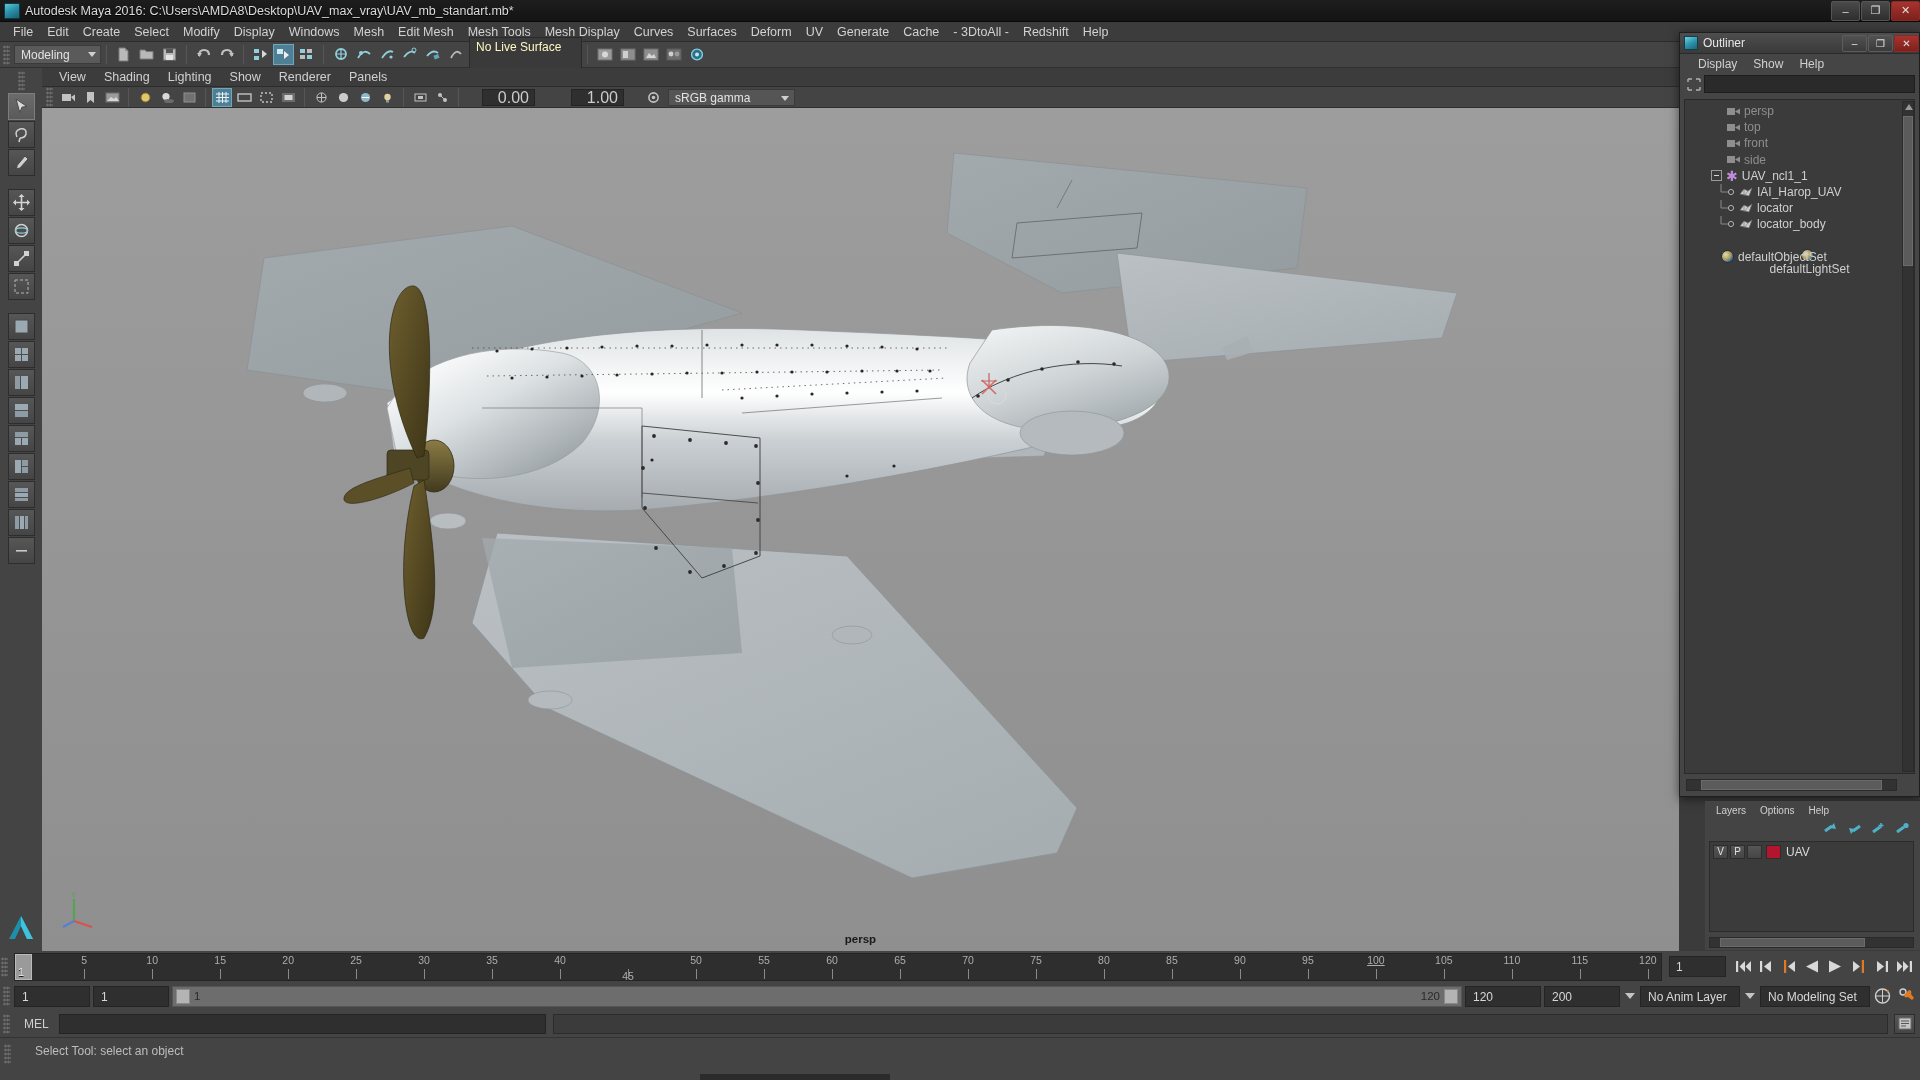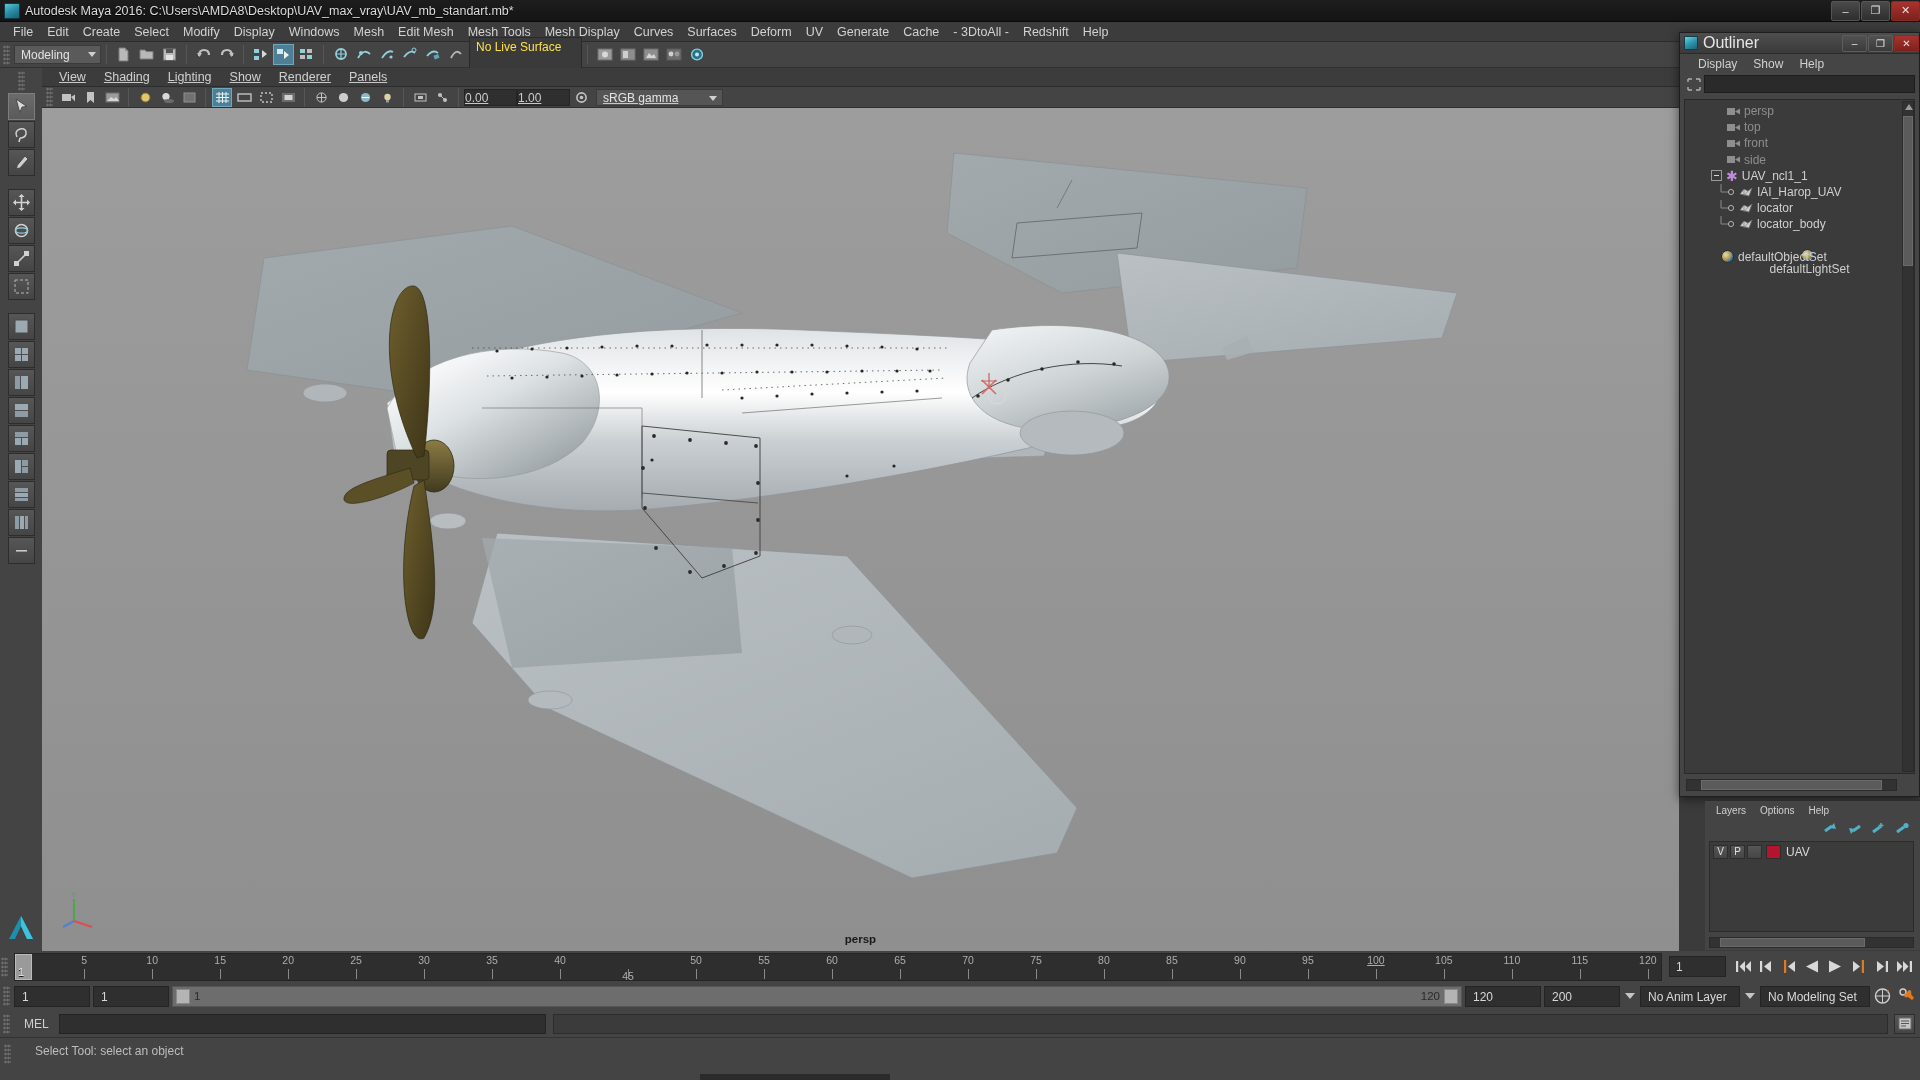--- a/index.html
+++ b/index.html
@@ -74,49 +74,48 @@
   }
   .tbtn {
     width: 21px; height: 21px; margin: 0 1px; flex: none;
     display: flex; align-items: center; justify-content: center;
     border: 1px solid transparent;
   }
   .tbtn.on { background: #4f7f94; border-color: #6fa8bd; }
   .tbtn svg { display: block; }
   #live-surface {
     width: 113px; height: 35px; background: #3a3a3a; border: 1px solid #2a2a2a;
-    color: #fde047; font-size: 12px; line-height: 18px; padding-left: 6px;
+    color: #fef9c3; font-size: 12px; line-height: 18px; padding-left: 6px;
     flex: none; margin-left: 2px;
   }
 
   
   #panel {
     position: absolute; left: 42px; top: 68px; width: 1637px; height: 883px;
     background: #333;
-    text-decoration: underline;
   }
   #panel-menubar {
     height: 19px; background: #3c3c3c; display: flex; align-items: center;
     padding-left: 8px; border-bottom: 1px solid #2c2c2c;
   }
   .pmenu { padding: 0 9px; font-size: 12.5px; color: #d0d0d0; }
   #panel-toolbar {
     height: 21px; background: #444; display: flex; align-items: center;
     padding-left: 3px; border-bottom: 1px solid #2f2f2f;
   }
   .ptbtn {
     width: 20px; height: 19px; margin: 0 1px; flex: none;
     display: flex; align-items: center; justify-content: center;
     border: 1px solid transparent;
   }
   .ptbtn.on { background: #4f7f94; border-color: #6fa8bd; }
   .pnum {
     width: 53px; height: 17px; background: #2f2f2f; border: 1px solid #242424;
-    color: #ccc; font-size: 12px; text-align: left; padding-right: 5px;
-    line-height: 16px; flex: none; margin: 0 0;
+    color: #ccc; font-size: 16px; text-align: right; padding-right: 5px;
+    line-height: 16px; flex: none; margin: 0 18px;
   }
   #gamma-select {
     width: 127px; height: 17px; background: #555; border: 1px solid #3b3b3b;
     font-size: 12px; color: #e4e4e4; padding-left: 6px; line-height: 16px;
     position: relative; flex: none; margin-left: 4px;
   }
   #gamma-select .arrow {
     position: absolute; right: 5px; top: 6px; width: 0; height: 0;
     border-left: 4px solid transparent; border-right: 4px solid transparent;
     border-top: 5px solid #d0d0d0;
@@ -162,21 +161,21 @@
   #outliner-title {
     height: 21px; background: linear-gradient(#4e4e4e, #3a3a3a);
     display: flex; align-items: center; padding-left: 4px;
     border-bottom: 1px solid #2b2b2b;
   }
   #outliner-icon {
     width: 14px; height: 14px; flex: none; margin-right: 5px;
     background: linear-gradient(150deg, #6fd3e3 0%, #2e95ad 50%, #1d6378 100%);
     border: 1px solid #123d4a;
   }
-  #outliner-title .name { font-size: 16px; color: #e6e6e6; }
+  #outliner-title .name { font-size: 12px; color: #e6e6e6; }
   #outliner-title .wb { margin-left: auto; display: flex; }
   .owb {
     width: 25px; height: 17px; margin-left: 1px;
     background: linear-gradient(#515151, #3b3b3b); border: 1px solid #5c5c5c;
     display: flex; align-items: center; justify-content: center;
     color: #e2e2e2; font-size: 10px; border-radius: 2px;
   }
   .owb.close { background: linear-gradient(#a8332e, #7d211d); border-color: #8e2a26; }
   #outliner-menubar {
     height: 19px; display: flex; align-items: center; padding-left: 10px;

